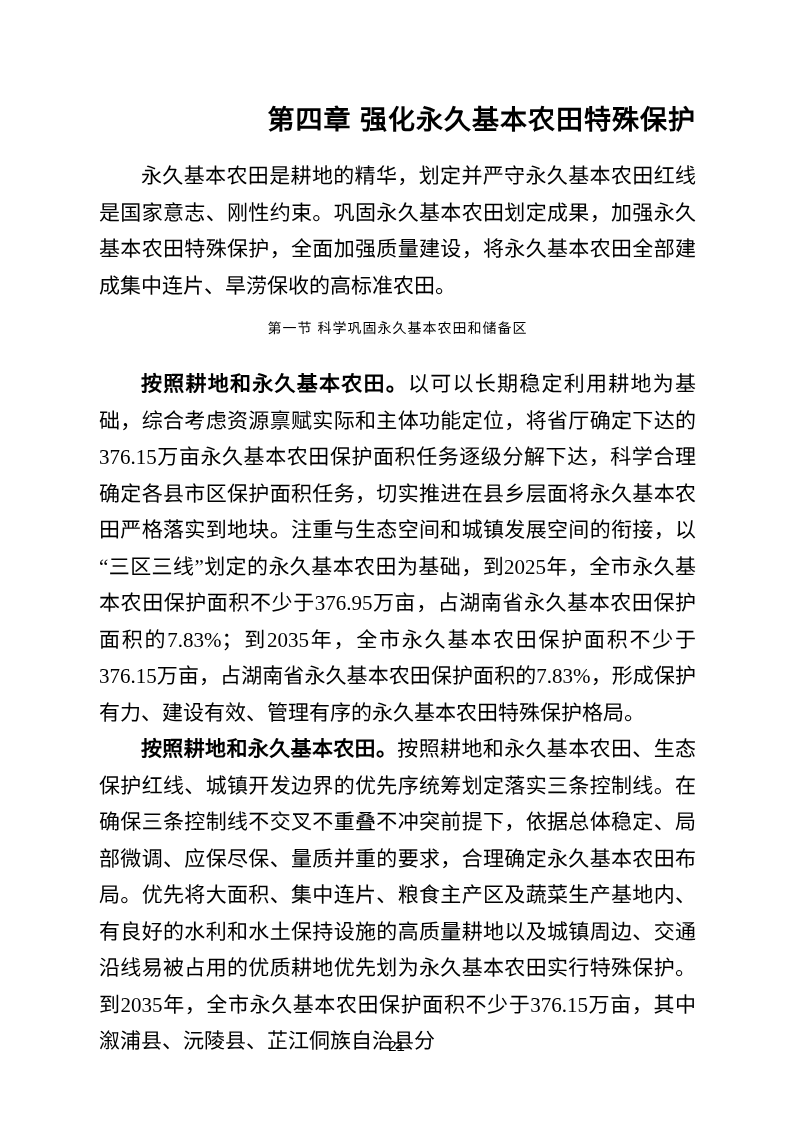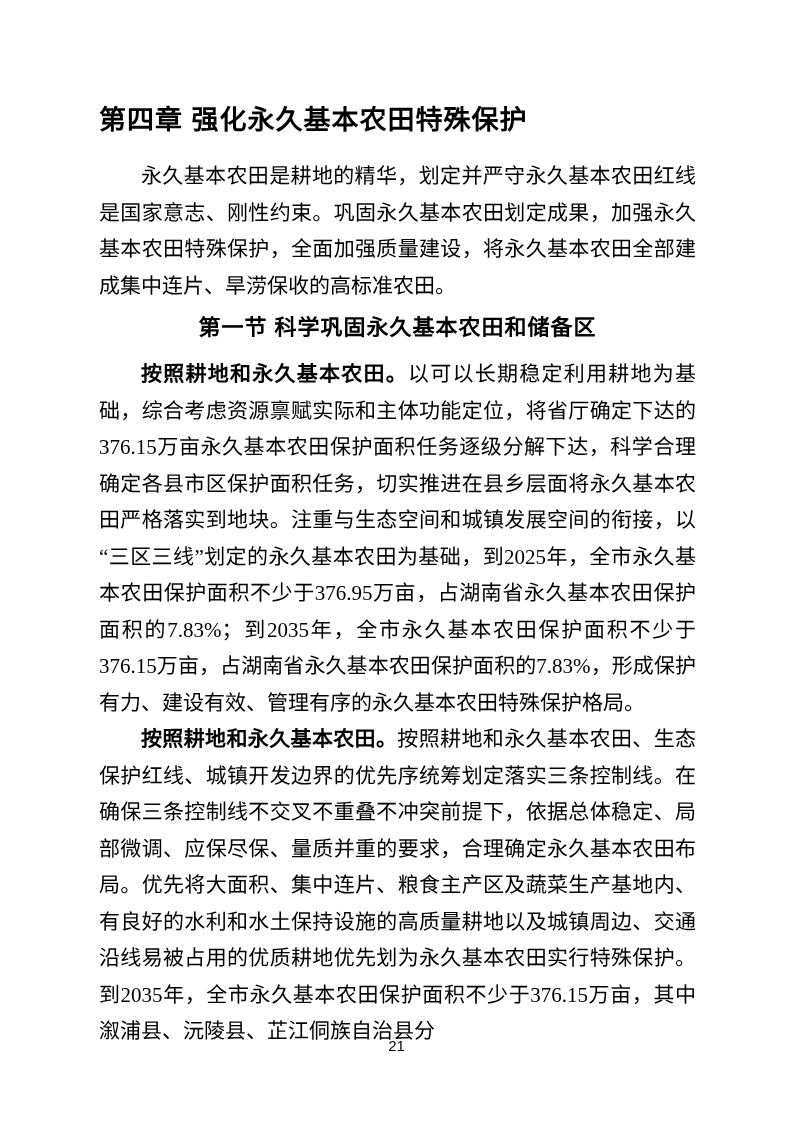--- a/index.html
+++ b/index.html
@@ -21,28 +21,28 @@
     left: 99px;
     top: 0;
     width: 597px;
   }
   .chapter-title {
     margin: 100px 0 0 0;
     font-family: "Liberation Sans", "DejaVu Sans", sans-serif;
     font-weight: 700;
     font-size: 27px;
     line-height: 40px;
-    text-align: left;
+    text-align: right;
     letter-spacing: 1px;
   }
   .section-title {
-    margin: 4px 0 8px 0;
+    margin: 4px 0 18px 0;
     font-family: "Liberation Sans", "DejaVu Sans", sans-serif;
-    font-weight: 700;
-    font-size: 22px;
+    font-weight: 400;
+    font-size: 14px;
     line-height: 40px;
     text-align: center;
     letter-spacing: 1px;
   }
   p.body-para {
     margin: 0;
     font-size: 21px;
     line-height: 36.5px;
     text-align: justify;
     text-indent: 2em;

